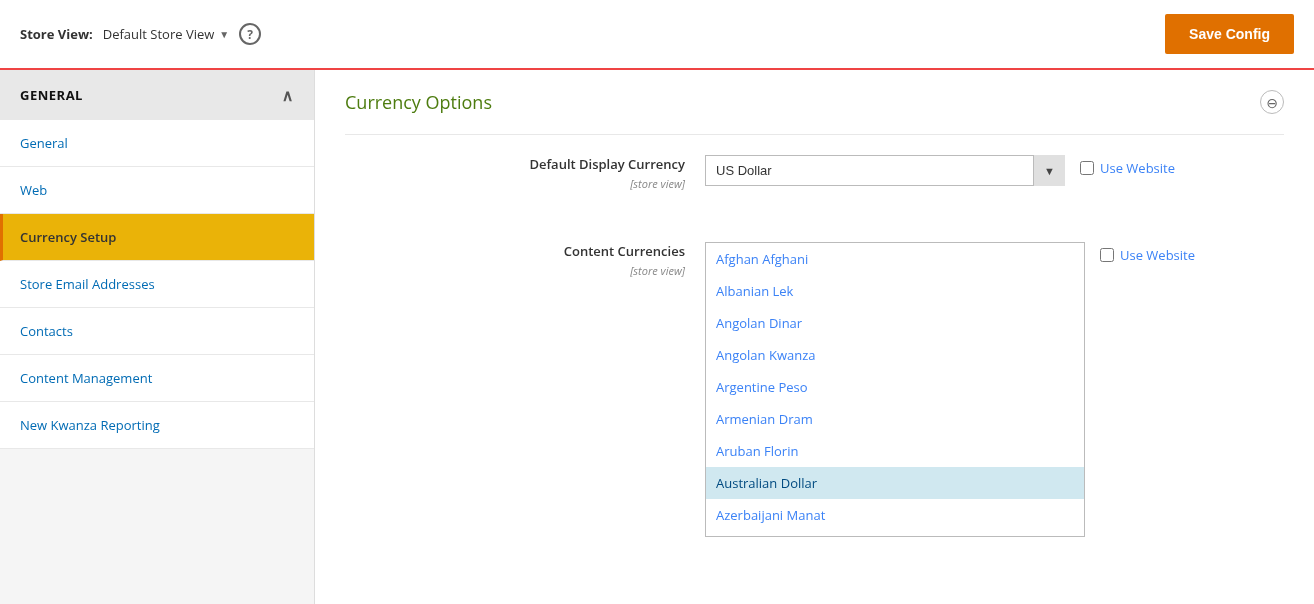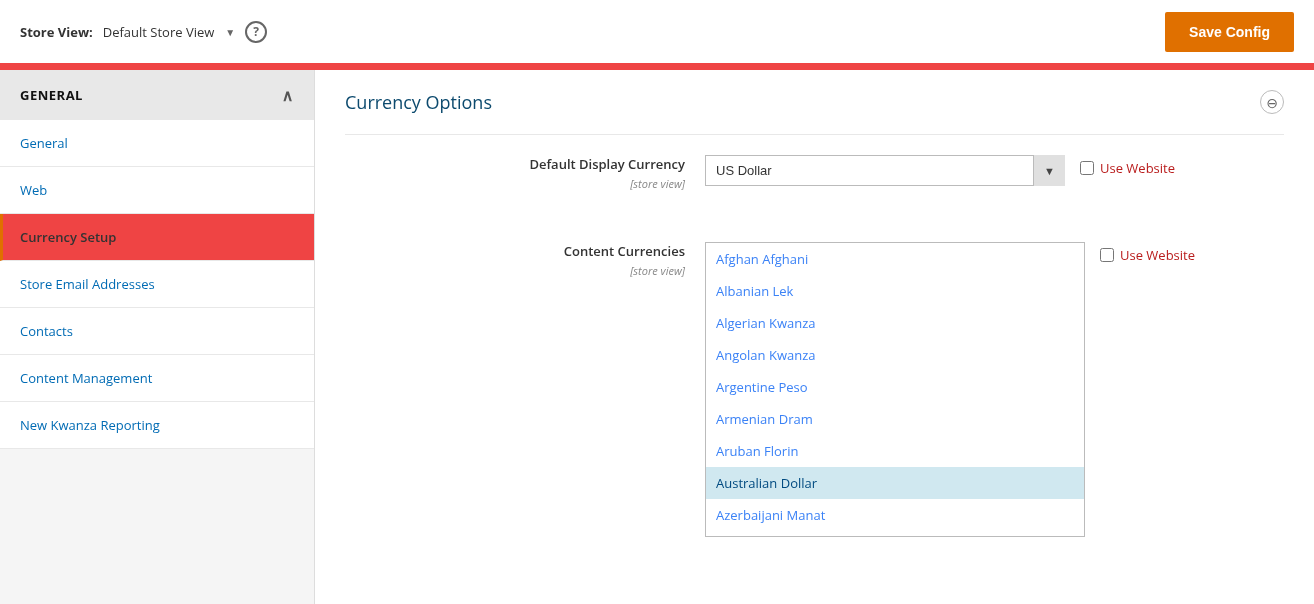--- a/index.html
+++ b/index.html
@@ -1,41 +1,41 @@
 <!DOCTYPE html>
 <html><head>
   <meta charset="utf-8">
   <style>
     * { box-sizing: border-box; margin: 0; padding: 0; }
     body { font-family: 'Open Sans', Arial, sans-serif; font-size: 14px; color: #333; background: #f5f5f5; }
 
     
     .top-bar {
       background: #fff;
-      border-bottom: 7px solid #ef4444;
+      border-bottom: 2px solid #ef4444;
       padding: 0 20px;
       height: 70px;
       display: flex;
       align-items: center;
       justify-content: space-between;
     }
     .store-view-section {
       display: flex;
       align-items: center;
       gap: 10px;
     }
     .store-view-label {
       font-weight: 700;
       font-size: 13px;
       color: #333;
     }
     .store-view-select {
       display: flex;
       align-items: center;
-      gap: 11px;
+      gap: 5px;
       cursor: pointer;
       color: #333;
       font-size: 13px;
     }
     .store-view-select .arrow {
       font-size: 10px;
       color: #666;
     }
     .help-icon {
       width: 22px;
@@ -92,21 +92,21 @@
     }
     .sidebar-nav-item {
       padding: 14px 20px;
       font-size: 13px;
       color: #006bb4;
       cursor: pointer;
       border-bottom: 1px solid #e8e8e8;
       background: #fff;
     }
     .sidebar-nav-item.active {
-      background: #ef4444;
+      background: #eab308;
       border-left: 3px solid #e07000;
       color: #333;
       font-weight: 600;
       padding-left: 17px;
     }
 
     
     .content-area {
       flex: 1;
       padding: 20px 30px;
@@ -114,21 +114,21 @@
     }
     .section-header {
       display: flex;
       justify-content: space-between;
       align-items: center;
       margin-bottom: 20px;
     }
     .section-title {
       font-size: 18px;
       font-weight: 400;
-      color: #0c4a6e;
+      color: #4d7c0f;
     }
     .collapse-icon {
       width: 24px;
       height: 24px;
       border-radius: 50%;
       border: 1px solid #bbb;
       display: flex;
       align-items: center;
       justify-content: center;
       font-size: 14px;
@@ -227,21 +227,21 @@
       align-items: center;
       gap: 6px;
       margin-top: 4px;
     }
     .use-website-row input[type="checkbox"] {
       width: 14px;
       height: 14px;
     }
     .use-website-label {
       font-size: 13px;
-      color: #b91c1c;
+      color: #3b82f6;
     }
 
     .form-divider {
       border: none;
       border-top: 1px solid #e8e8e8;
       margin: 5px 0;
     }
   </style>
 </head>
 <body>
@@ -306,21 +306,21 @@
     <div class="form-row">
       <div class="form-label-col">
         <span class="form-label">Content Currencies</span>
         <span class="form-label-sub">[store view]</span>
       </div>
       <div class="form-control-col">
         <div class="listbox-wrapper">
           <div class="listbox" id="allowed-currencies-listbox">
               <div class="listbox-item">Afghan Afghani</div>
               <div class="listbox-item">Albanian Lek</div>
-              <div class="listbox-item">Algerian Kwanza</div>
+              <div class="listbox-item">Angolan Dinar</div>
               <div class="listbox-item">Angolan Kwanza</div>
               <div class="listbox-item">Argentine Peso</div>
               <div class="listbox-item">Armenian Dram</div>
               <div class="listbox-item">Aruban Florin</div>
               <div class="listbox-item selected">Australian Dollar</div>
               <div class="listbox-item">Azerbaijani Manat</div>
               <div class="listbox-item">Azerbaijani Manat (1993–2006)</div>
             </div>
         </div>
         <div class="use-website-row">

